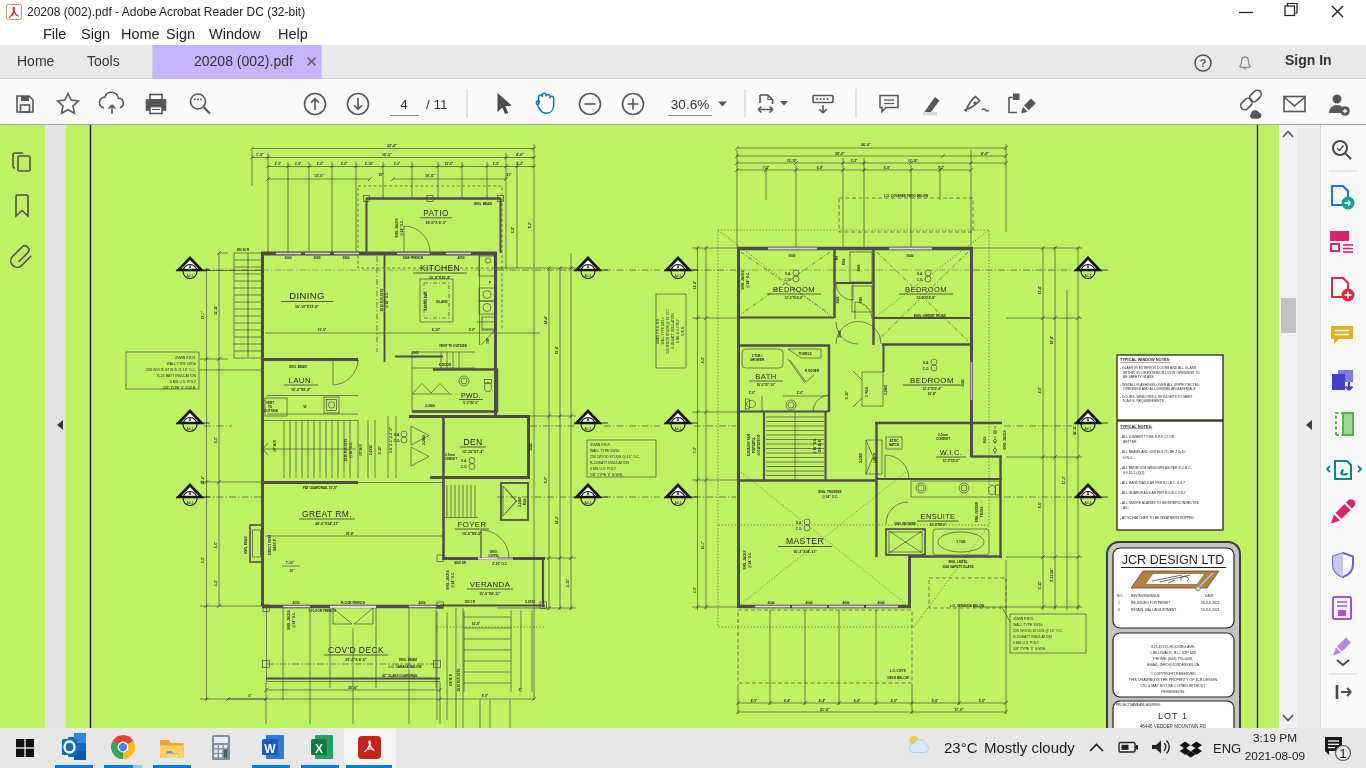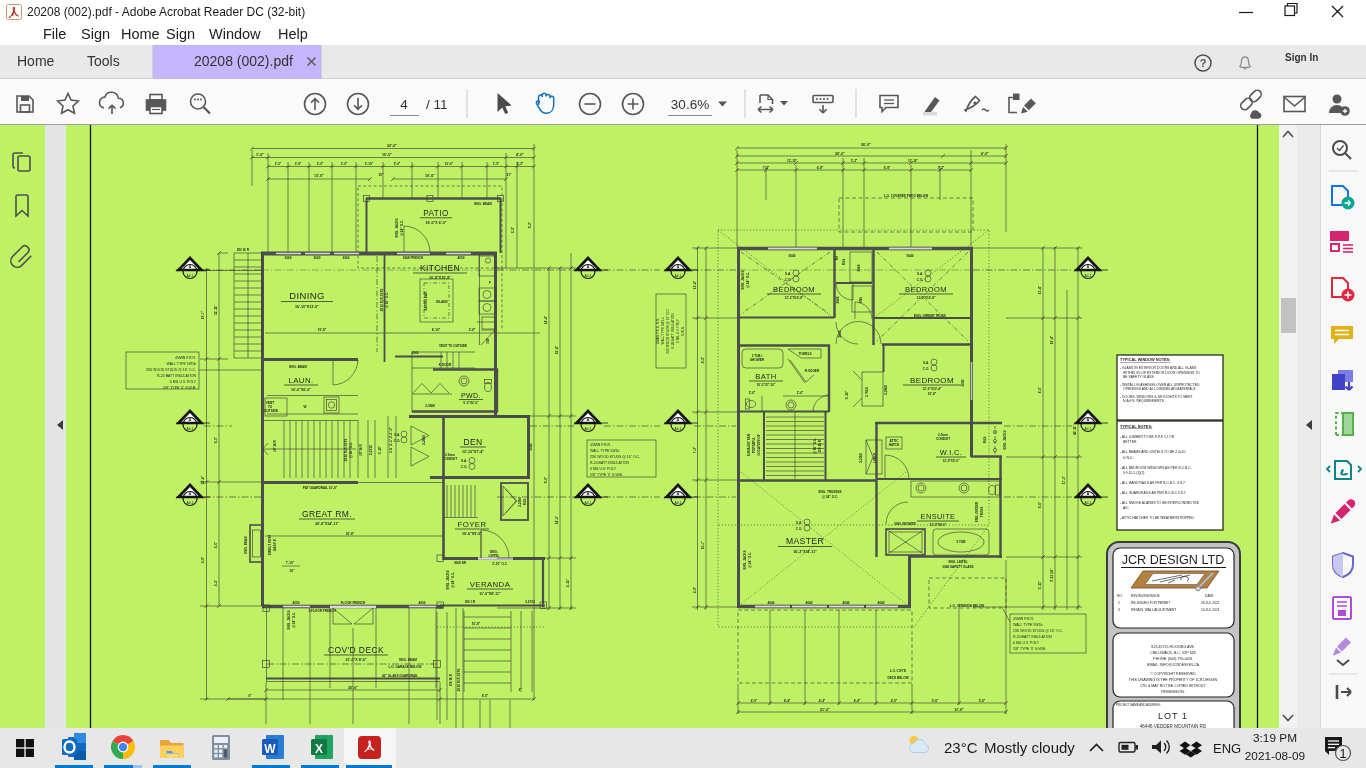--- a/index.html
+++ b/index.html
@@ -54,21 +54,21 @@
   <svg class="abs" style="left:153px;top:11px" width="11" height="11" viewBox="0 0 11 11">
           <path d="M1.5 1.5 L9.5 9.5 M9.5 1.5 L1.5 9.5" stroke="#555" stroke-width="1.4"></path>
         </svg>
  </div>
  <svg class="abs" style="left:1193px;top:9px" width="60" height="18" viewBox="0 0 60 18">
         <circle cx="10" cy="9" r="8" fill="none" stroke="#4f4f4f" stroke-width="1.5"></circle>
         <text x="10" y="13" font-size="11" font-weight="bold" fill="#4f4f4f" text-anchor="middle">?</text>
         <path d="M51 13.5 C47 13.5 46.2 13 47.5 11.5 C48.3 10.6 48.3 8 48.6 6.4 C48.9 4.3 50.2 3 52 3 C53.8 3 55.1 4.3 55.4 6.4 C55.7 8 55.7 10.6 56.5 11.5 C57.8 13 57 13.5 53 13.5 Z" fill="none" stroke="#8a8a8a" stroke-width="1.3"></path>
         <path d="M50.5 14.5 a1.7 1.7 0 0 0 3.2 0" fill="#8a8a8a"></path>
       </svg>
- <div class="abs" style="left:1285px;top:7px;font-size:10px;font-weight:bold;color:#323232">Sign In</div>
+ <div class="abs" style="left:1285px;top:7px;font-size:14px;font-weight:bold;color:#323232">Sign In</div>
 </div>
 <div class="abs" id="toolbar">
 <svg width="1366" height="45" viewBox="0 78 1366 45" style="position:absolute;left:0;top:0">
 <g stroke="#575757" stroke-width="1.6" fill="none">
 
  <path d="M17 95 h12 l4 4 v12 h-16 z"></path>
           <rect x="21" y="95" width="8" height="5" fill="#575757" stroke="none"></rect>
           <rect x="20.5" y="104" width="9" height="7"></rect>
 
  <path d="M68 92.5 l3.1 6.6 7.2 0.9 -5.3 5 1.4 7.2 -6.4-3.5 -6.4 3.5 1.4 -7.2 -5.3 -5 7.2 -0.9 z"></path>

